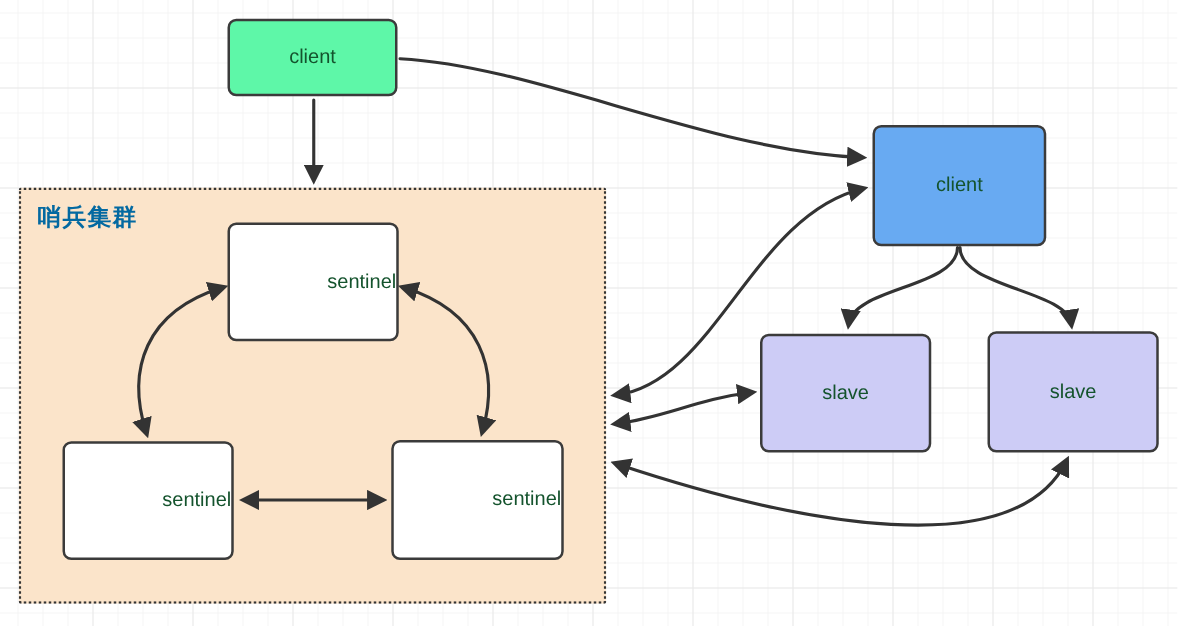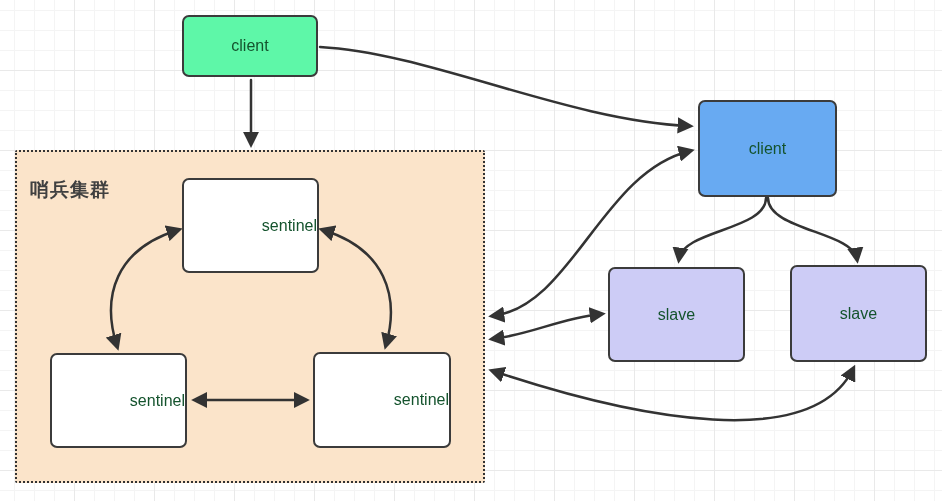--- a/index.html
+++ b/index.html
@@ -29,23 +29,22 @@
     background: #fbe4ca;
     border: 2px dotted #333333;
     border-radius: 2px;
     z-index: 1;
   }
   .cluster-label {
     position: absolute;
     left: 13px; top: 9px;
     font-size: 19px;
     font-weight: bold;
-    color: #404040;
+    color: #0369a1;
     letter-spacing: 1px;
-    margin-top: 16px;
   }
   .edges {
     position: absolute;
     left: 0; top: 0;
     z-index: 2;
   }
   .edge {
     fill: none;
     stroke: #333333;
     stroke-width: 2.5;

